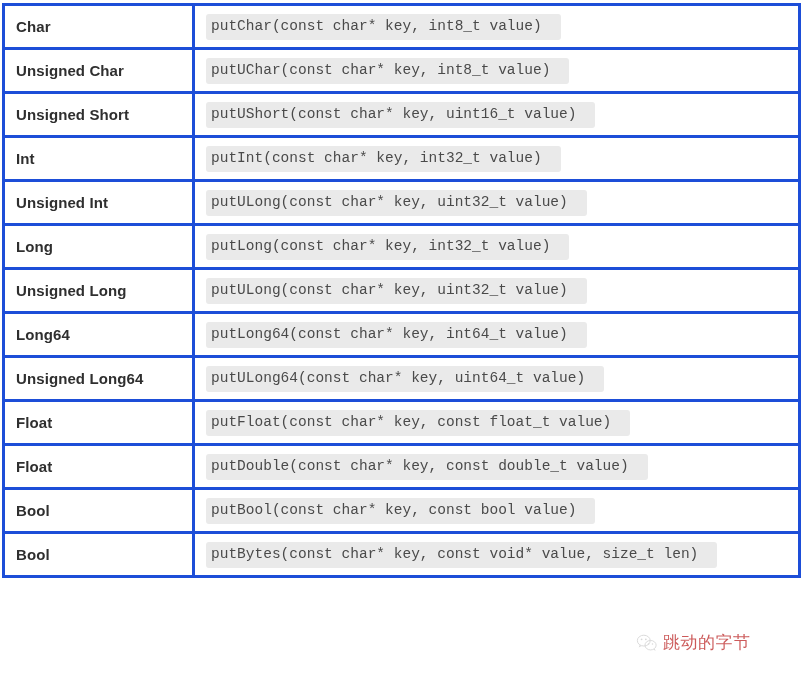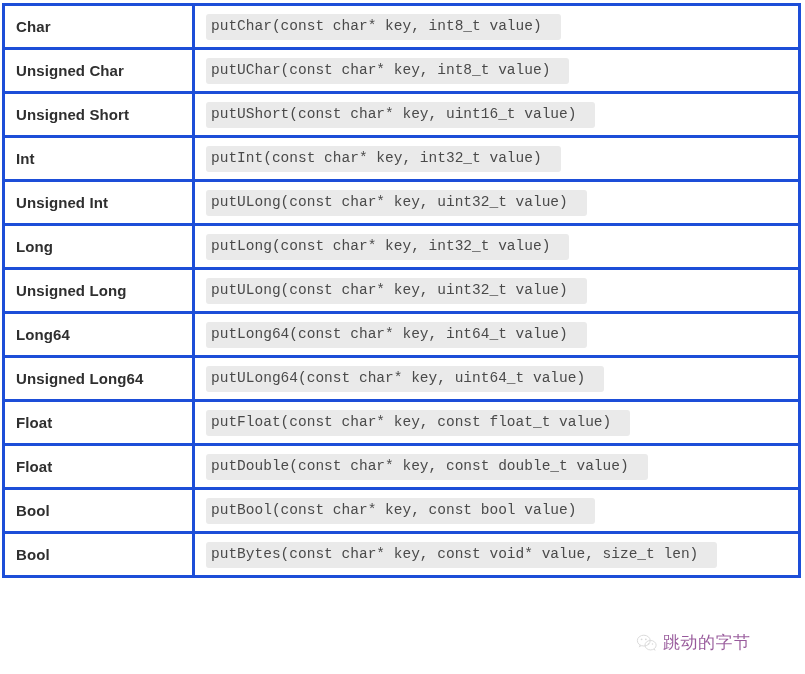--- a/index.html
+++ b/index.html
@@ -80,21 +80,21 @@
     opacity: 0.72;
   }
   #watermark .wm-icon {
     width: 22px;
     height: 20px;
     display: block;
   }
   #watermark .wm-text {
     font-family: "Liberation Sans", sans-serif;
     font-size: 17px;
-    color: #701a75;
+    color: #b91c1c;
     white-space: nowrap;
     letter-spacing: 0.5px;
     text-align: right;
   }
 </style>
 </head>
 <body>
 
 <div id="page">
 

